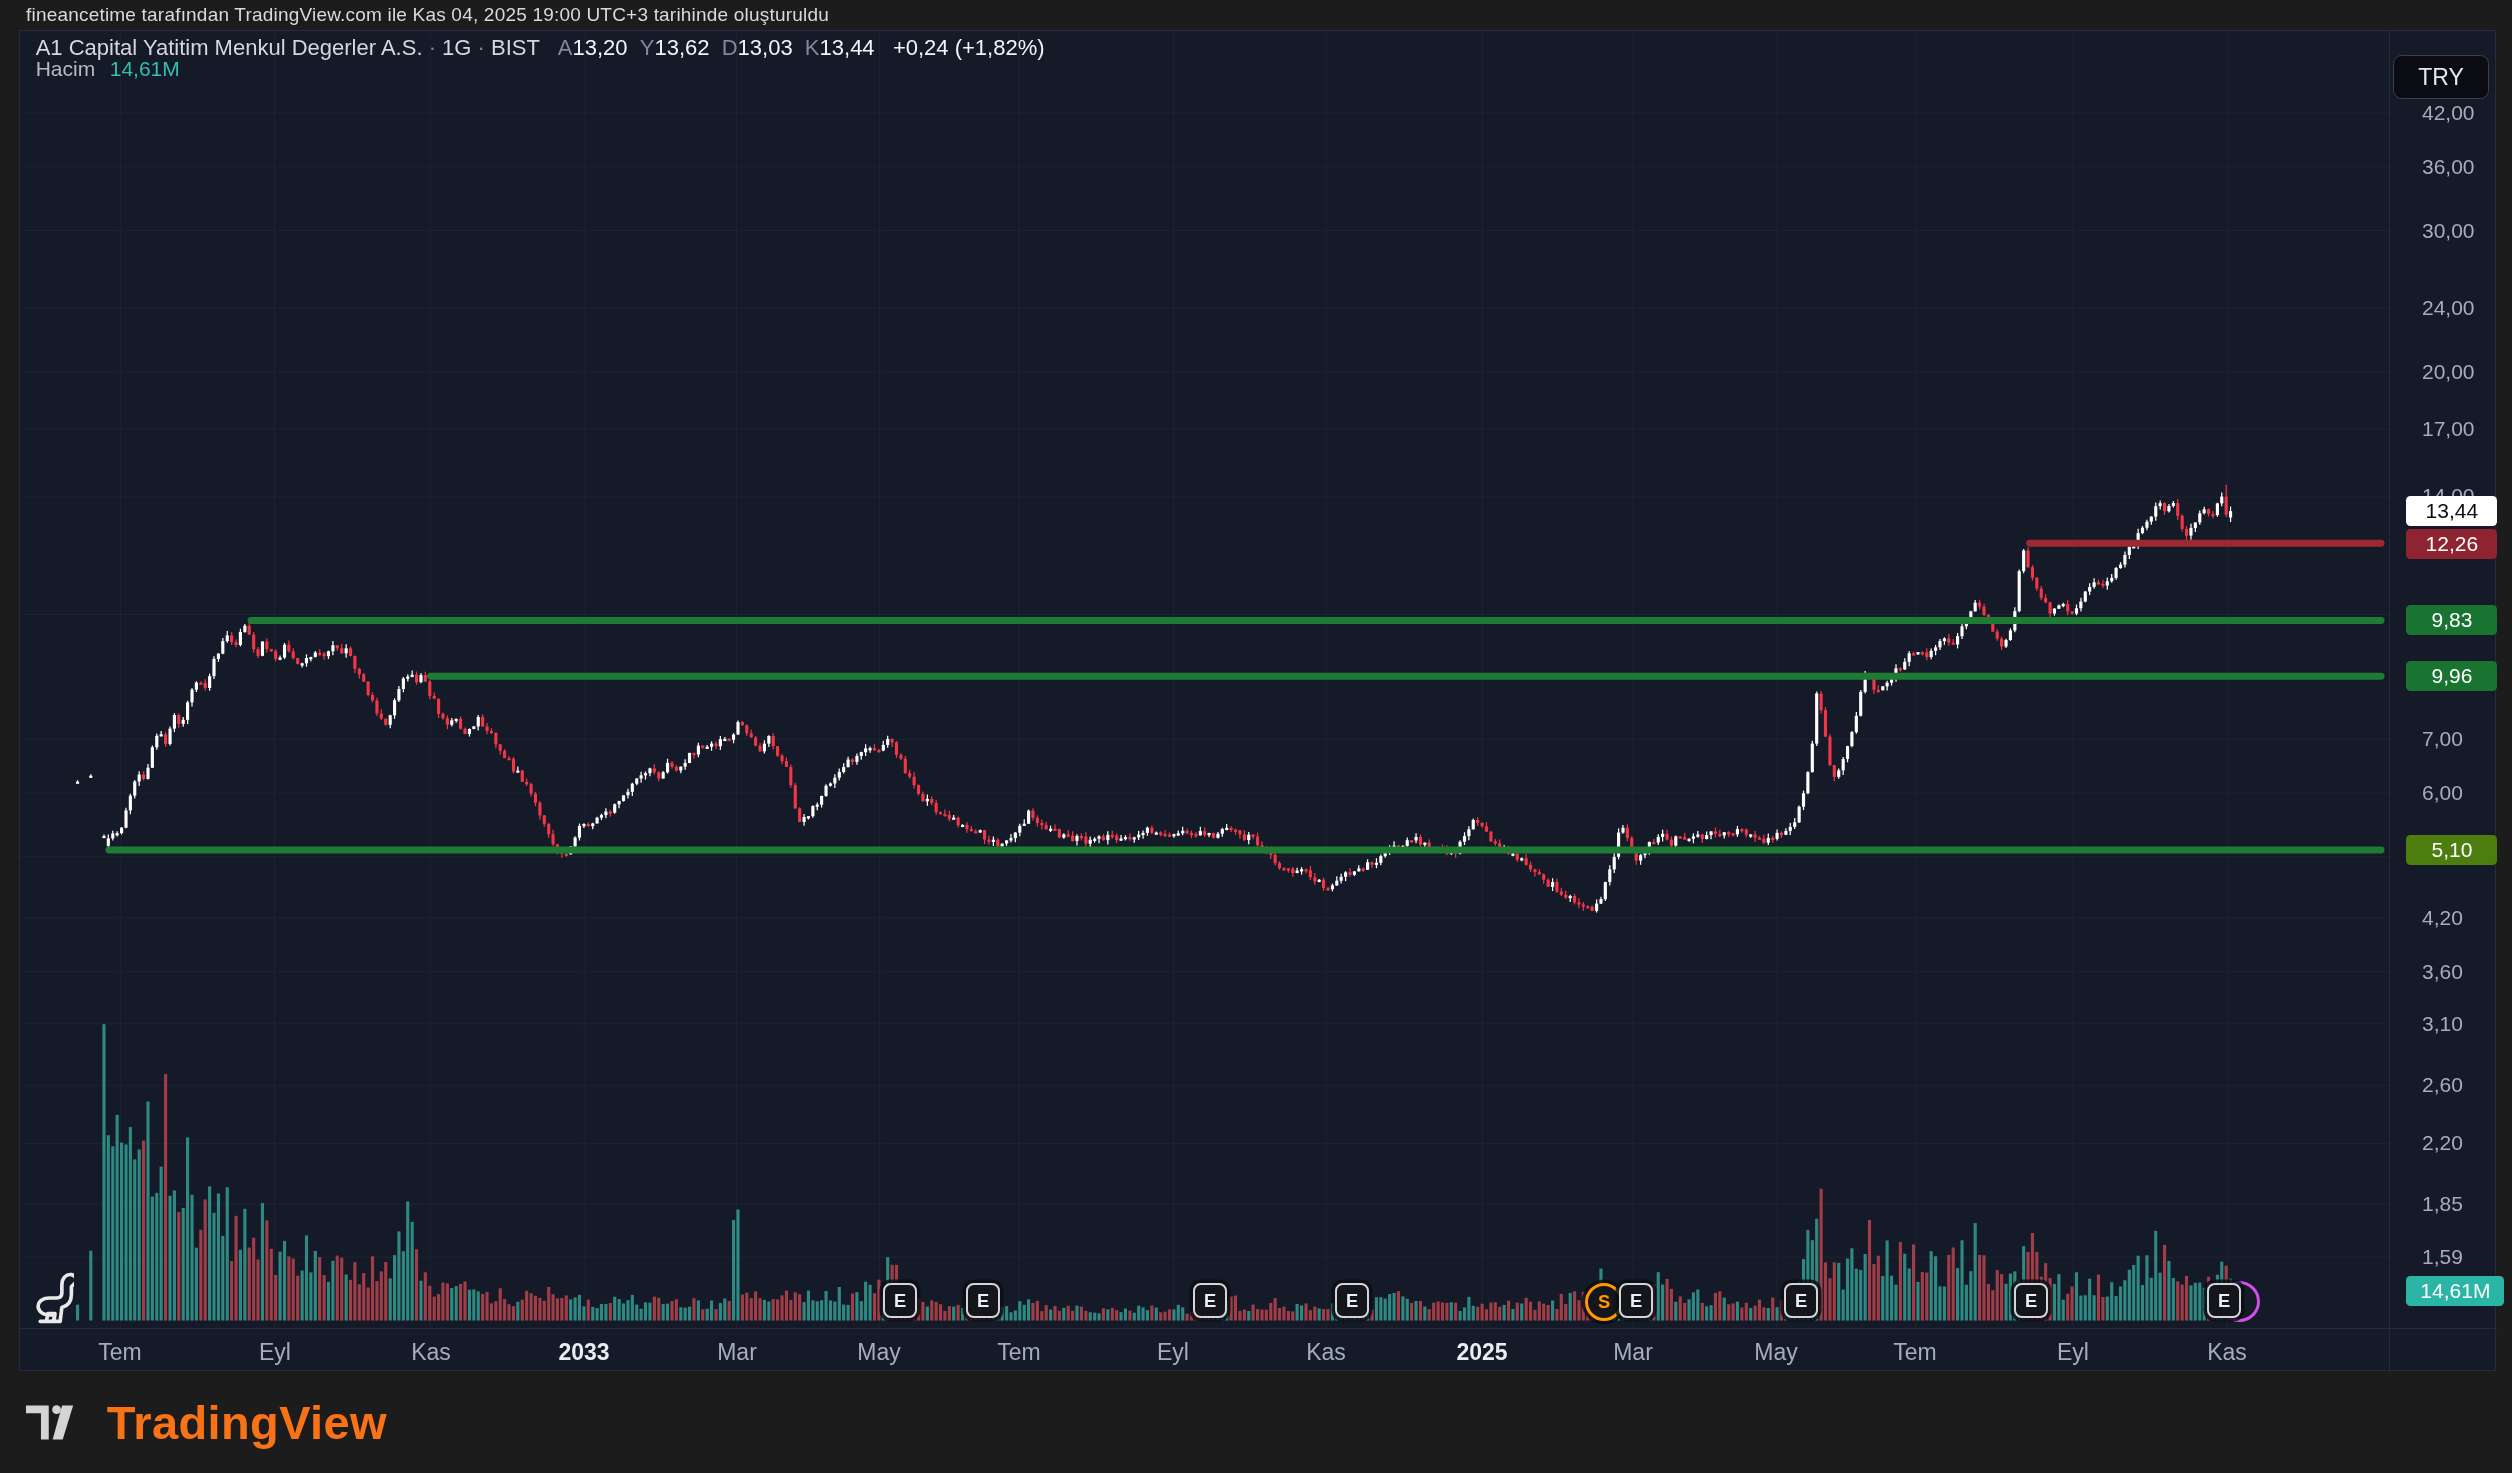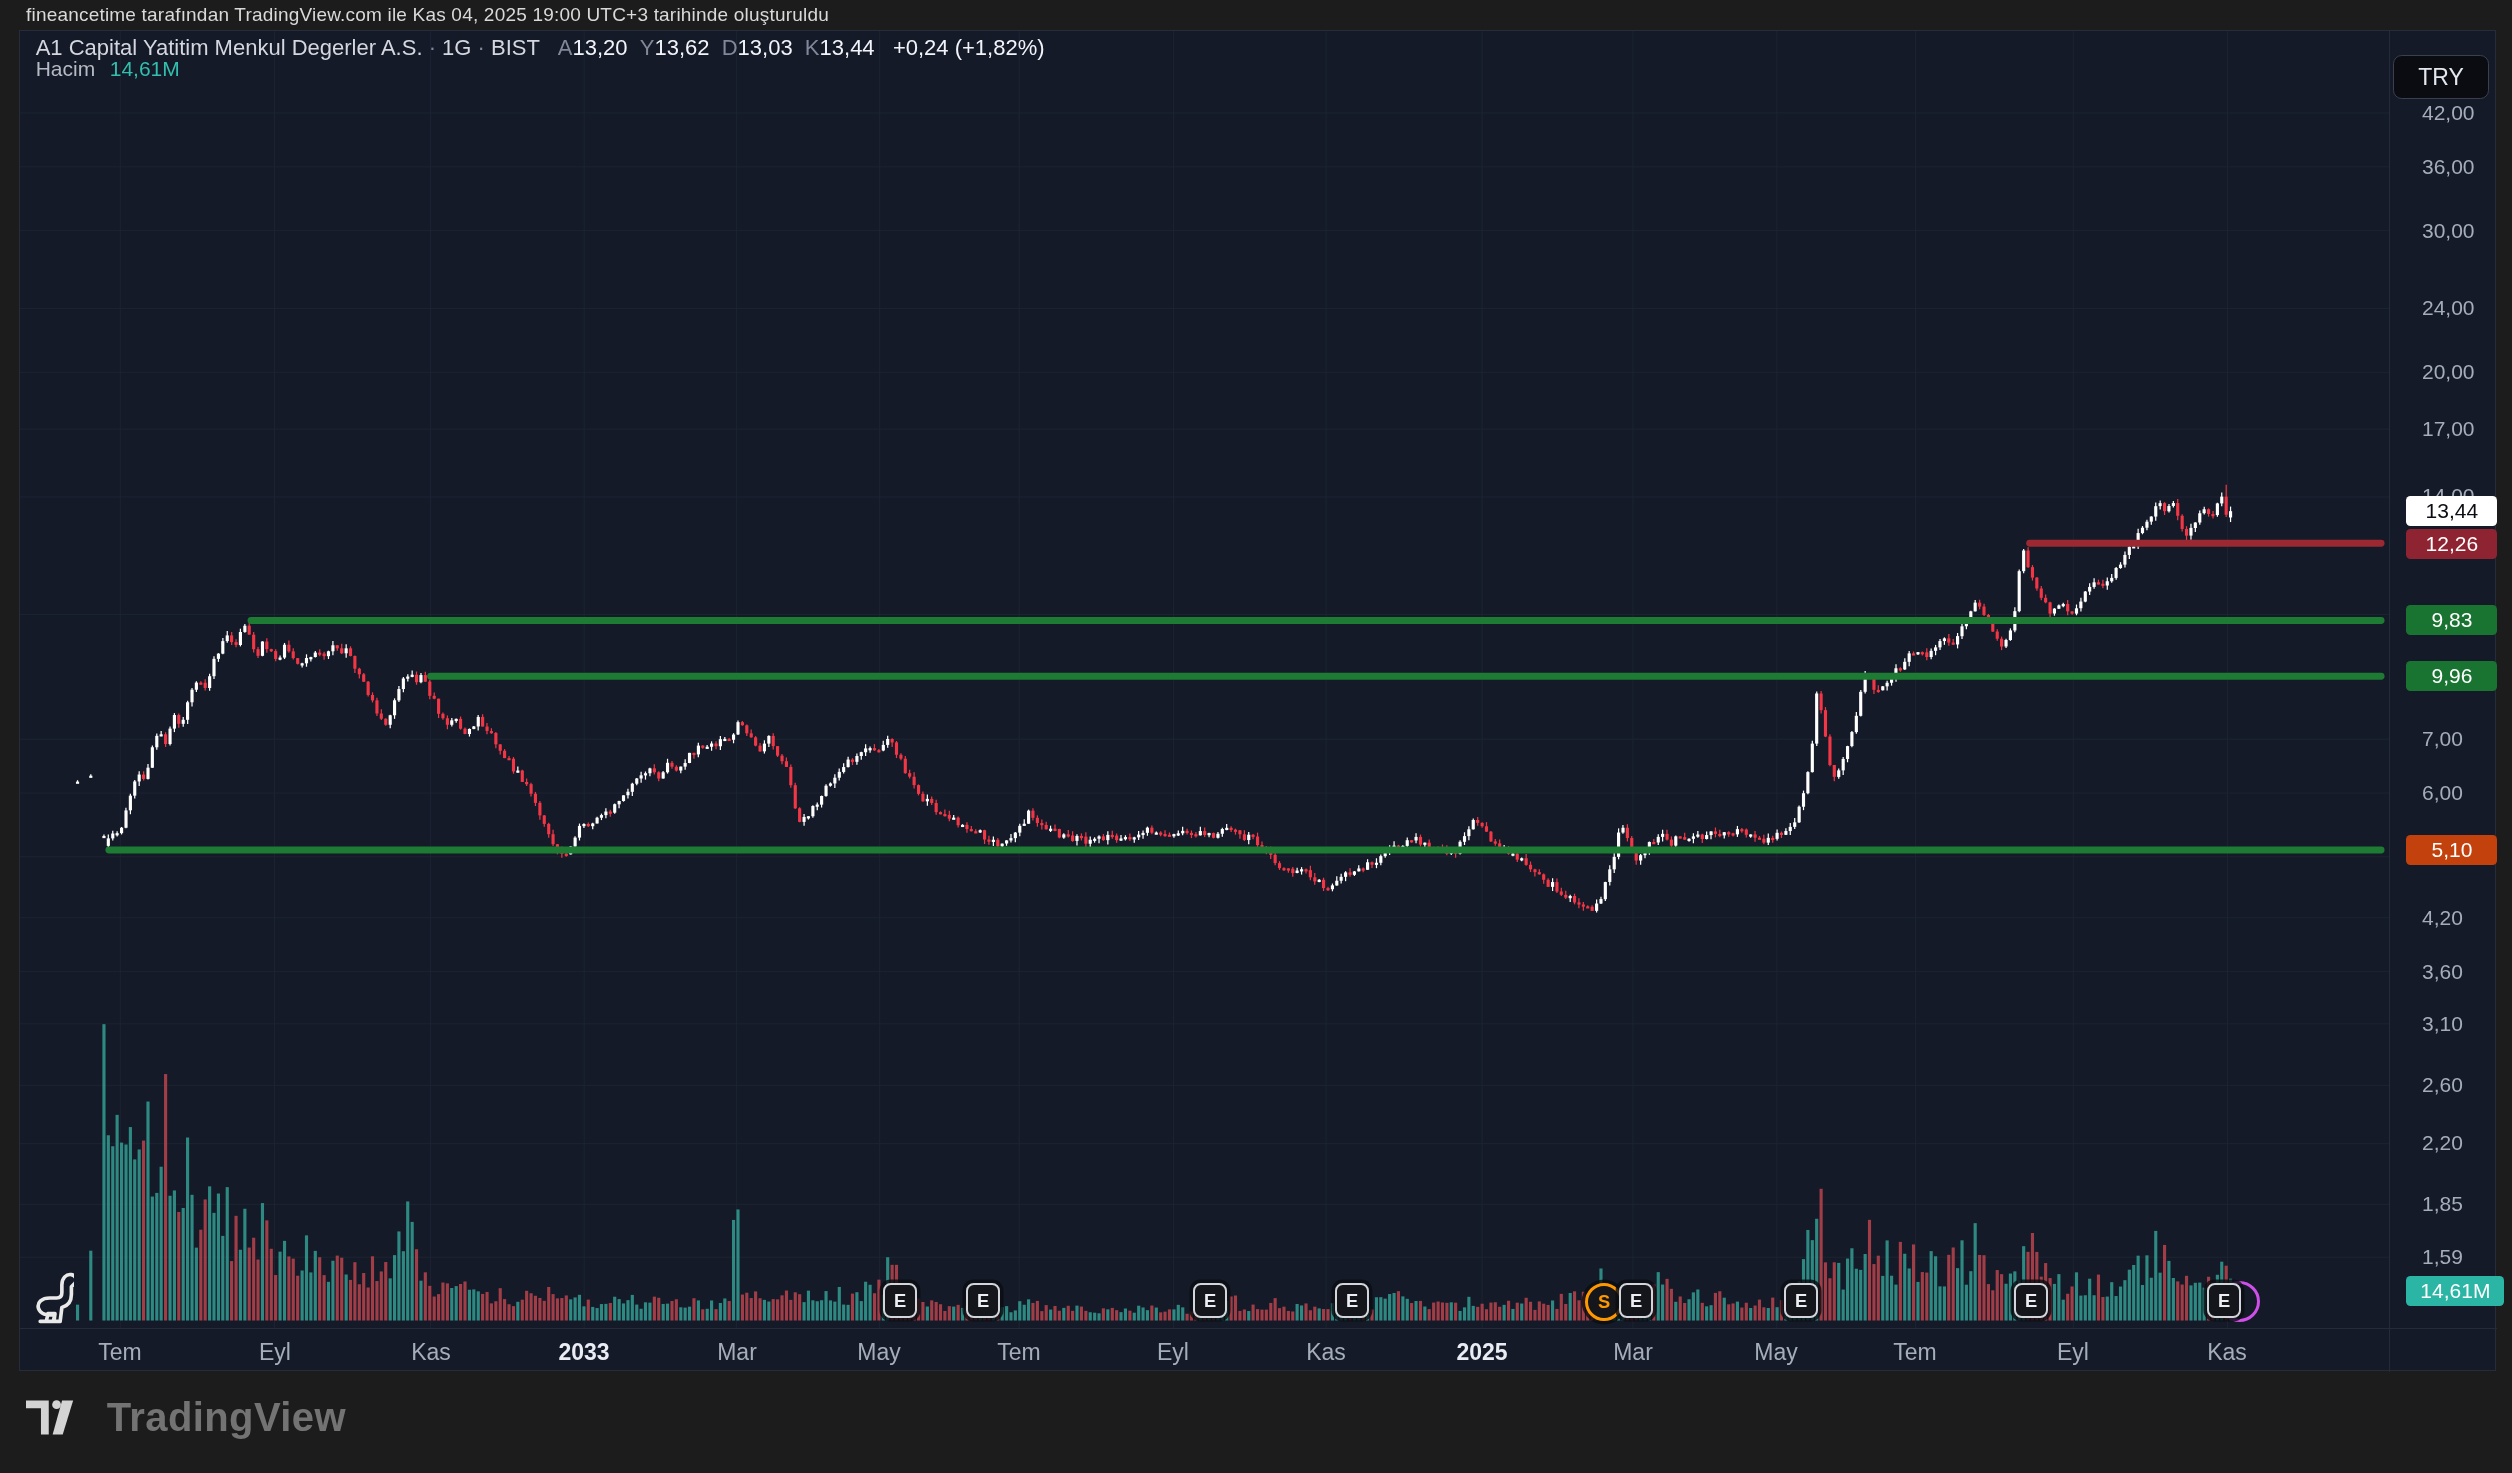--- a/index.html
+++ b/index.html
@@ -26,21 +26,21 @@
   .hdr2{position:absolute;left:15.7px;top:26px;font-size:21px;color:#b6bac4;z-index:5;}
   .hdr2 .vol{color:#33bfae;margin-left:8.7px;}
   .badge{position:absolute;width:30px;height:31px;border:2.2px solid #d2d5dc;border-radius:7.8px;
     background:#14161c;color:#eceef3;font-size:18.3px;font-weight:bold;display:flex;align-items:center;
     justify-content:center;box-shadow:0 0 0 3.5px rgba(10,12,16,.8);z-index:3;}
   .badge.split{width:32px;height:32px;border-radius:50%;border:3.1px solid #ff9800;color:#ff9800;}
   .ring{position:absolute;width:35px;height:35px;border-radius:50%;border:3.1px solid #cf4fe8;
     background:transparent;z-index:2;}
   .dino{position:absolute;left:1.7px;top:1238px;z-index:2;}
   .footer{position:absolute;left:26px;top:1395px;display:flex;align-items:center;gap:15.7px;}
-  .footer .brand{font-size:40px;font-weight:bold;color:#737373;letter-spacing:0.4px;}
+  .footer .brand{font-size:47px;font-weight:bold;color:#f97316;letter-spacing:0.4px;}
 </style>
 </head>
 <body>
 
 <div class="attribution">fineancetime tarafından TradingView.com ile Kas 04, 2025 19:00 UTC+3 tarihinde oluşturuldu</div>
 
 <div class="widget">
   <svg class="plot-svg" id="plot" width="2477" height="1341" viewBox="0 0 2841 1538">
       <line x1="0" y1="94.0" x2="2718" y2="94.0" stroke="#1e2533" stroke-width="1"></line>
       <line x1="0" y1="155.8" x2="2718" y2="155.8" stroke="#1e2533" stroke-width="1"></line>
@@ -1570,21 +1570,21 @@
       <div class="tick-label" style="top:583px">10,00</div>
       <div class="tick-label" style="top:708px">7,00</div>
       <div class="tick-label" style="top:762px">6,00</div>
       <div class="tick-label" style="top:887px">4,20</div>
       <div class="tick-label" style="top:941px">3,60</div>
       <div class="tick-label" style="top:993px">3,10</div>
       <div class="tick-label" style="top:1054px">2,60</div>
       <div class="tick-label" style="top:1112px">2,20</div>
       <div class="tick-label" style="top:1173px">1,85</div>
       <div class="tick-label" style="top:1226px">1,59</div>
-      <div class="pill" style="top:819px;background:#c2410c">5,10</div>
+      <div class="pill" style="top:819px;background:#4d7c0f">5,10</div>
       <div class="pill" style="top:645px;background:#1a7431">9,96</div>
       <div class="pill" style="top:589px;background:#1a7431">9,83</div>
       <div class="pill" style="top:513px;background:#8e2431">12,26</div>
       <div class="pill last" style="top:480px">13,44</div>
       <div class="pill" style="top:1260px;background:#2ab5a4;width:98px">14,61M</div>
     </div>
 
   <div class="currency-btn">TRY</div>
 
   <div class="hdr">

